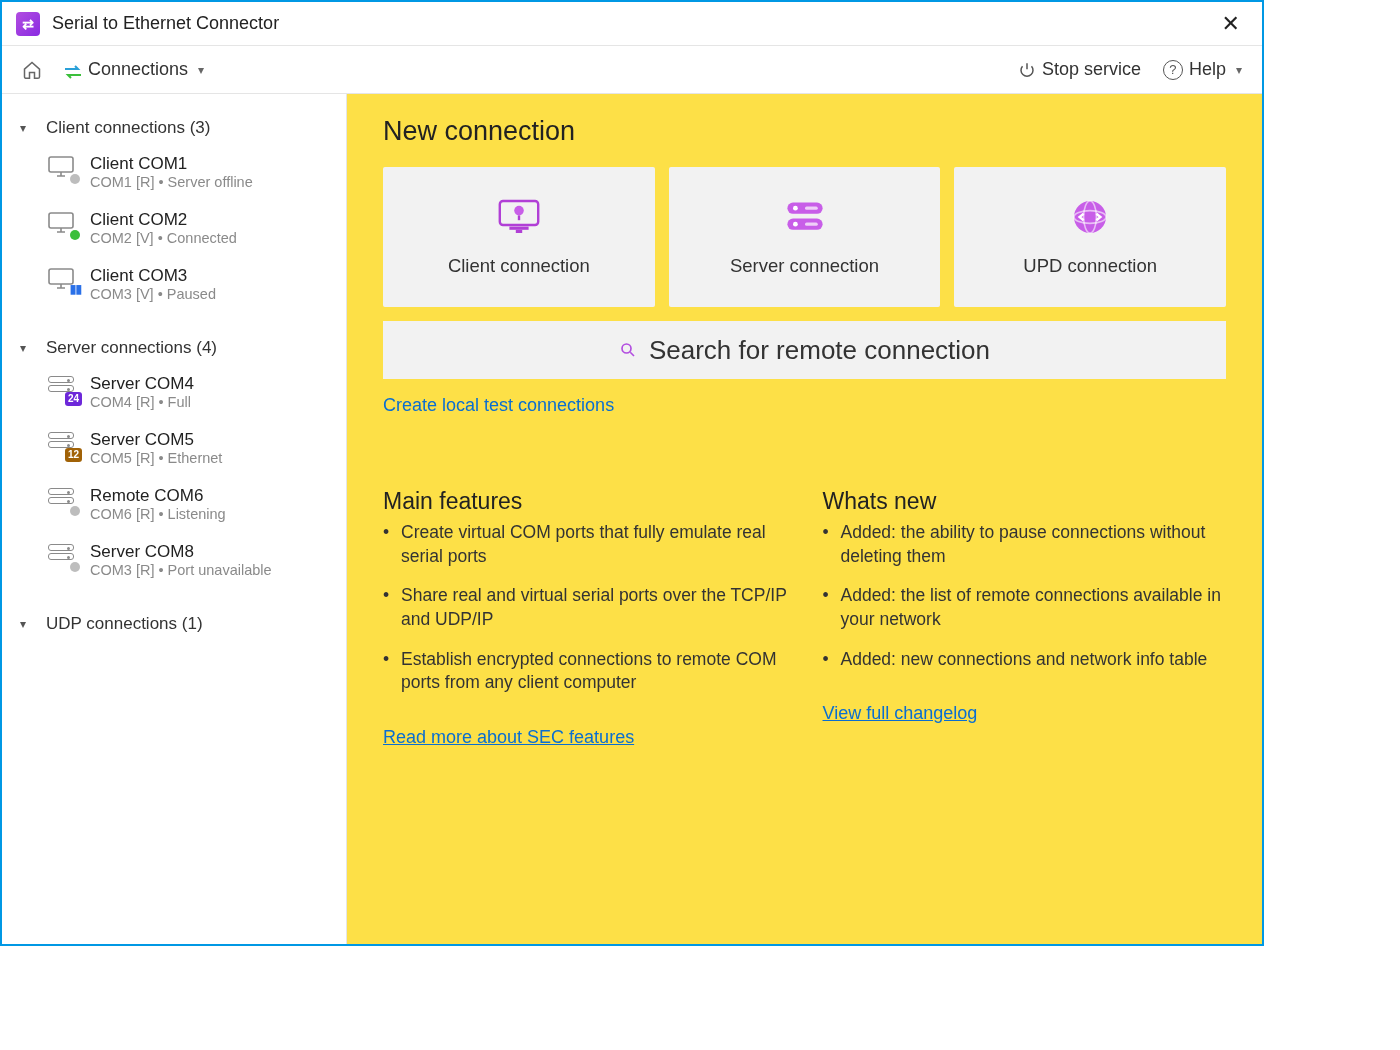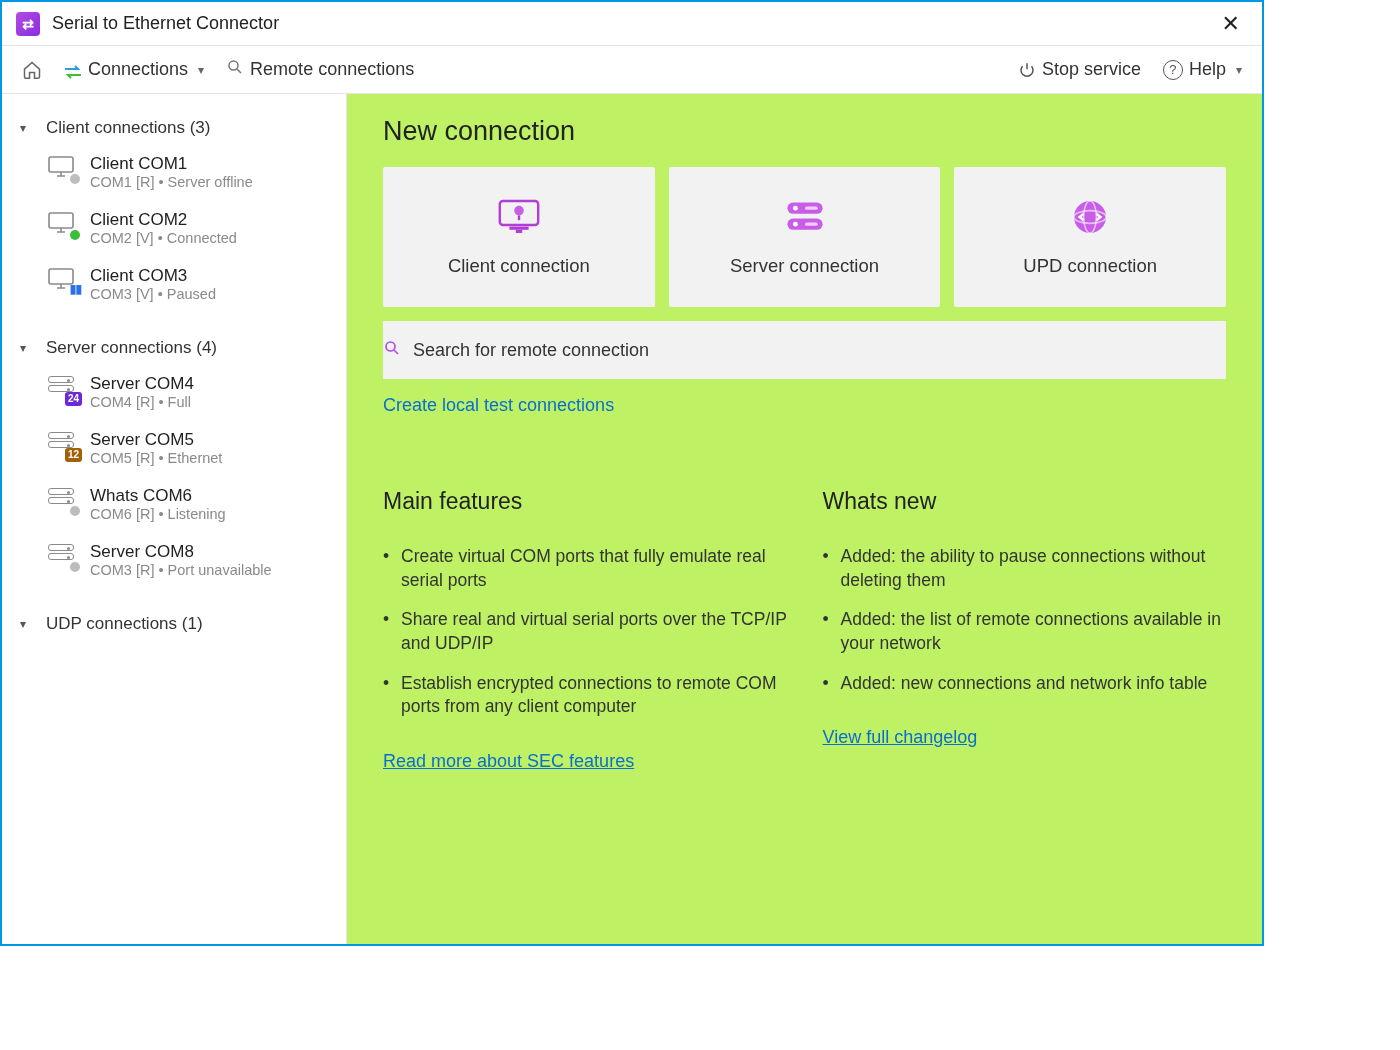--- a/index.html
+++ b/index.html
@@ -23,32 +23,32 @@
   .group-header .chev-d { font-size:12px; color:#555; width:16px; display:inline-block; }
   .item { display:flex; align-items:flex-start; gap:12px; padding: 10px 4px 10px 28px; cursor:pointer; }
   .item .icon-wrap { width:30px; height:26px; position:relative; flex-shrink:0; margin-top:2px; }
   .item .name { font-size:17px; color:#222; }
   .item .sub { font-size:14.5px; color:#8a8a8a; }
   .dot { position:absolute; width:10px; height:10px; border-radius:50%; bottom:-2px; right:-2px; background:#bdbdbd; }
   .dot.green { background:#3bbf3b; }
   .pause-mark { position:absolute; bottom:-2px; right:-3px; font-size:12px; color:#2a70e8; font-weight:bold; letter-spacing:-1px; }
   .badge { position:absolute; bottom:-4px; right:-4px; background:#6d28d9; color:#fff; font-size:10px; font-weight:600; padding:1px 3px; border-radius:3px; line-height:1.2; }
   .badge.green { background:#a16207; }
-  .main { flex:1; padding: 22px 36px; overflow:auto; background:#bef264; }
+  .main { flex:1; padding: 22px 36px; overflow:auto; background:#fde047; }
   .main h1 { font-size:27px; font-weight:400; margin-bottom:20px; }
   .cards { display:flex; gap:14px; }
   .card { flex:1; height:140px; background:#f2f2f2; border-radius:2px; display:flex; flex-direction:column; align-items:center; justify-content:center; gap:14px; cursor:pointer; }
   .card .c-icon svg { width:48px; height:40px; }
   .card .c-label { font-size:18.5px; color:#333; }
-  .search-row { margin-top:14px; height:58px; background:#f2f2f2; display:flex; align-items:center; justify-content:flex-start; gap:12px; font-size:18px; color:#333; cursor:pointer; }
+  .search-row { margin-top:14px; height:58px; background:#f2f2f2; display:flex; align-items:center; justify-content:center; gap:12px; font-size:26px; color:#333; cursor:pointer; }
   .link { color:#0a6ed1; font-size:18px; cursor:pointer; display:inline-block; margin-top:16px; }
   .link.u { text-decoration: underline; }
   .columns { display:flex; gap:36px; margin-top:72px; }
   .col { flex:1; }
-  .col h2 { font-size:23px; font-weight:400; margin-bottom:30px; }
+  .col h2 { font-size:23px; font-weight:400; margin-bottom:6px; }
   .col ul { list-style:none; }
   .col li { position:relative; padding-left:18px; font-size:17.5px; color:#333; margin-bottom:16px; line-height:1.35; }
   .col li::before { content:"•"; position:absolute; left:0; top:0; }
   
   .mon-svg { stroke:#8a8a8a; fill:none; stroke-width:1.6; }
   .srv-line { width:26px; height:7px; border:1.6px solid #8a8a8a; border-radius:3px; position:relative; }
   .srv-line + .srv-line { margin-top:2px; }
   .srv-line .led { position:absolute; width:3px; height:3px; background:#8a8a8a; border-radius:50%; right:3px; top:2px; }
   .globe { width:24px;height:24px;border:1.8px solid #8a8a8a;border-radius:50%;position:relative;overflow:hidden; }
   .globe::before { content:""; position:absolute; inset:0; border-left:1.5px solid #8a8a8a; border-right:1.5px solid #8a8a8a; border-radius:50%; left:7px; right:7px; }
@@ -72,29 +72,20 @@
   <div class="t-item">
     <span class="swap-icon">
       <svg width="18" height="14" viewBox="0 0 18 14">
           <path d="M1 4h13l-3-3" stroke="#2aa0d8" stroke-width="2" fill="none"></path>
           <path d="M17 10H4l3 3" stroke="#3bbf3b" stroke-width="2" fill="none"></path>
         </svg>
     </span>
     <span>Connections</span>
     <span class="chev">▾</span>
   </div>
-  <div class="t-item">
-    <span class="search-icon">
-      <svg viewBox="0 0 24 24" fill="none" stroke="#777" stroke-width="2">
-          <circle cx="10" cy="10" r="6"></circle>
-          <path d="M15 15l5 5"></path>
-        </svg>
-    </span>
-    <span>Remote connections</span>
-  </div>
   <div class="spacer"></div>
   <div class="t-item power-icon">
     <svg viewBox="0 0 24 24" fill="none" stroke-width="2">
         <path d="M12 3v8"></path>
         <path d="M6 7a8 8 0 1 0 12 0"></path>
       </svg>
     <span>Stop service</span>
   </div>
   <div class="t-item">
     <span class="help-icon">?</span>
@@ -179,21 +170,21 @@
         <div class="icon-wrap">
           <div class="srv-line">
             <span class="led"></span>
           </div>
           <div class="srv-line">
             <span class="led"></span>
           </div>
           <span class="dot"></span>
         </div>
         <div>
-          <div class="name">Whats COM6</div>
+          <div class="name">Remote COM6</div>
           <div class="sub">COM6 [R] • Listening</div>
         </div>
       </div>
       <div class="item">
         <div class="icon-wrap">
           <div class="srv-line">
             <span class="led"></span>
           </div>
           <div class="srv-line">
             <span class="led"></span>

